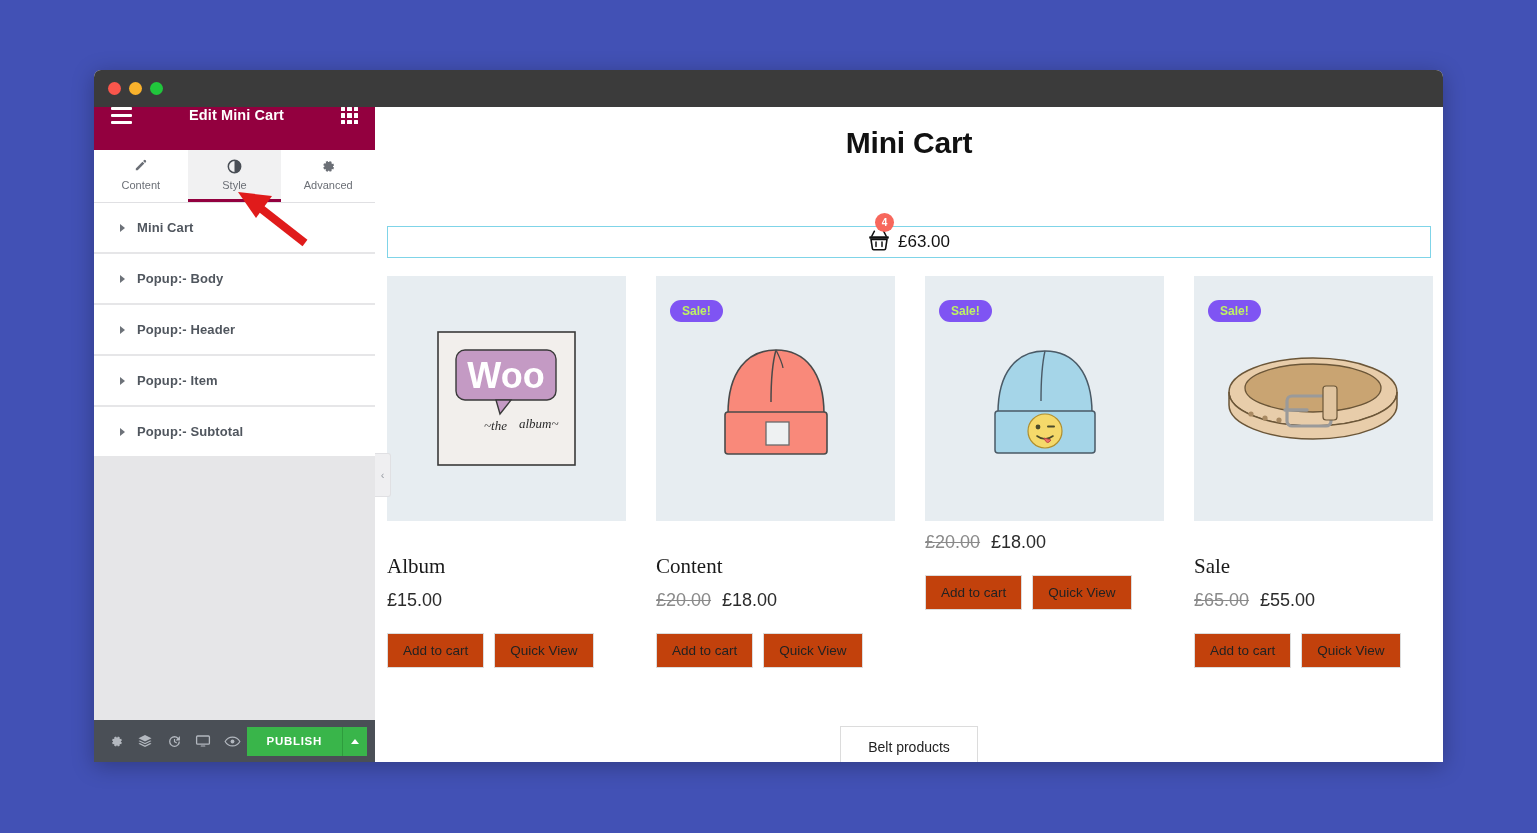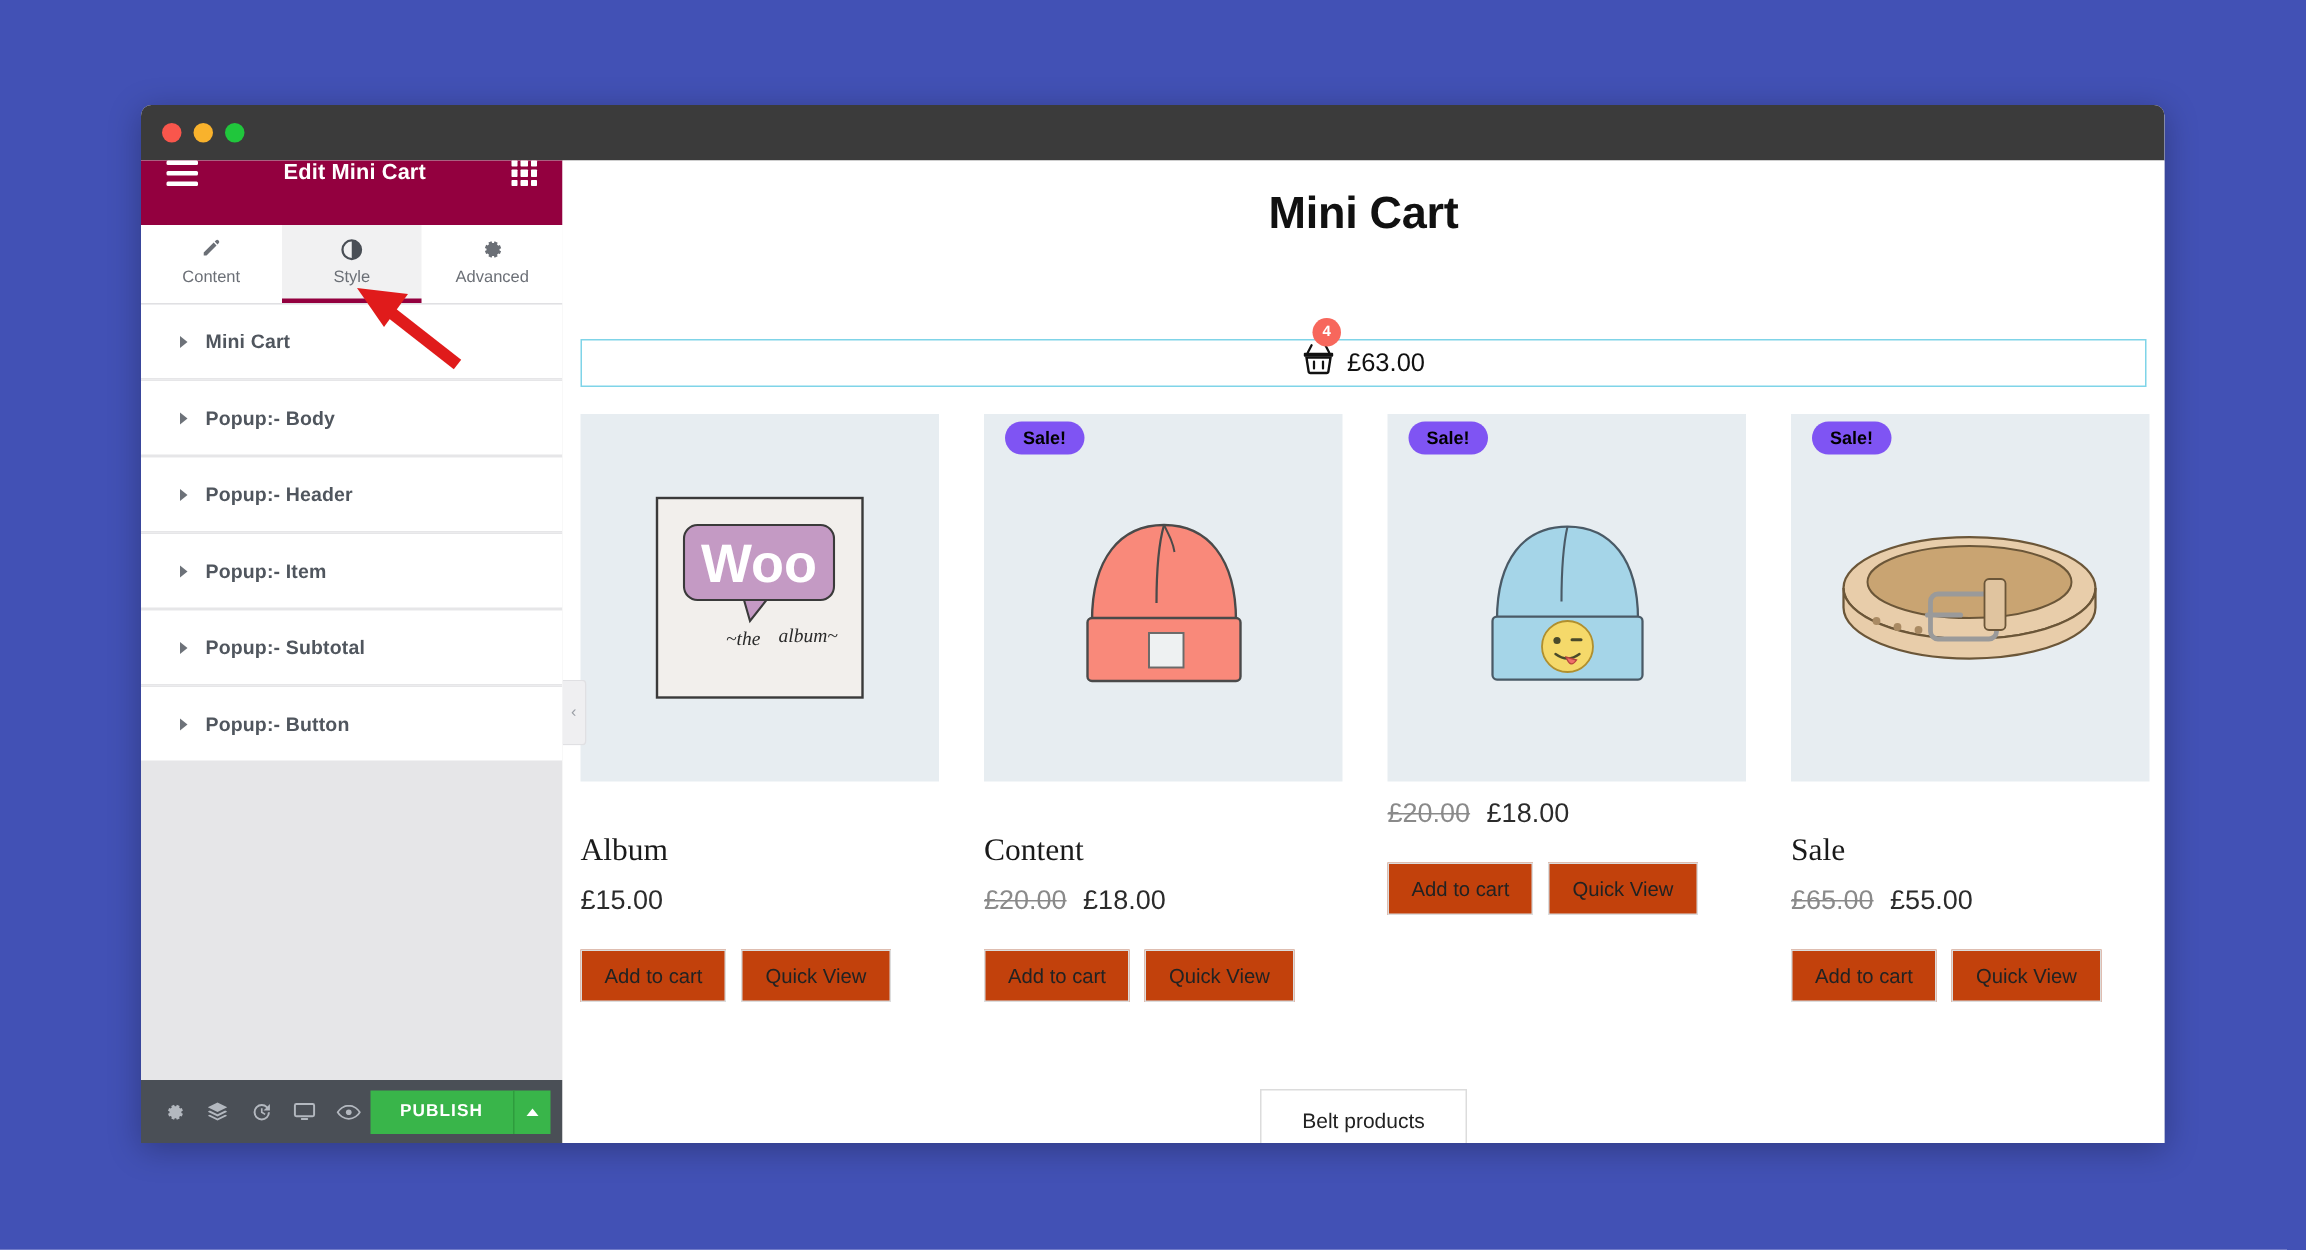--- a/index.html
+++ b/index.html
@@ -199,22 +199,22 @@
   .product { width: 239px; position: relative; }
   .product-image {
     width: 239px; height: 245px;
     background: #e7edf1;
     position: relative;
     display: flex; align-items: center; justify-content: center;
     overflow: hidden;
   }
   .sale-badge {
     position: absolute;
-    left: 14px; top: 5px;
-    background: #7f54f3; color: #000000;
+    left: 14px; top: 24px;
+    background: #7f54f3; color: #bef264;
     font-size: 12px; font-weight: bold;
     padding: 4px 12px;
     border-radius: 12px;
     z-index: 3;
   }
   .product-name {
     font-family: "Liberation Serif", serif;
     font-size: 21px; color: #1a1a1a;
     margin-top: 33px;
   }
@@ -323,24 +323,20 @@
           <span class="caret"></span>
           <span class="label">Popup:- Header</span>
         </div>
         <div class="section">
           <span class="caret"></span>
           <span class="label">Popup:- Item</span>
         </div>
         <div class="section">
           <span class="caret"></span>
           <span class="label">Popup:- Subtotal</span>
-        </div>
-        <div class="section">
-          <span class="caret"></span>
-          <span class="label">Popup:- Button</span>
         </div>
       </div>
 
       <div id="panel-footer">
         <span class="footer-icon">
           <svg width="15" height="15" viewBox="0 0 16 16">
             <path d="M8 5.4a2.6 2.6 0 1 0 0 5.2 2.6 2.6 0 0 0 0-5.2zm0 4a1.4 1.4 0 1 1 0-2.8 1.4 1.4 0 0 1 0 2.8z" fill="#b3b8bf"></path>
             <path d="M13.8 9l-1.1-.5a4.7 4.7 0 0 0 0-1l1.1-.5-.8-2-1.1.4a4.7 4.7 0 0 0-.8-.8l.4-1.1-2-.8-.5 1.1a4.7 4.7 0 0 0-1 0L7.5 2.7l-2 .8.4 1.1a4.7 4.7 0 0 0-.8.8l-1.1-.4-.8 2L4.3 7.5a4.7 4.7 0 0 0 0 1l-1.1.5.8 2 1.1-.4a4.7 4.7 0 0 0 .8.8l-.4 1.1 2 .8.5-1.1a4.7 4.7 0 0 0 1 0l.5 1.1 2-.8-.4-1.1a4.7 4.7 0 0 0 .8-.8l1.1.4z" fill="#b3b8bf"></path>
           </svg>
         </span>

